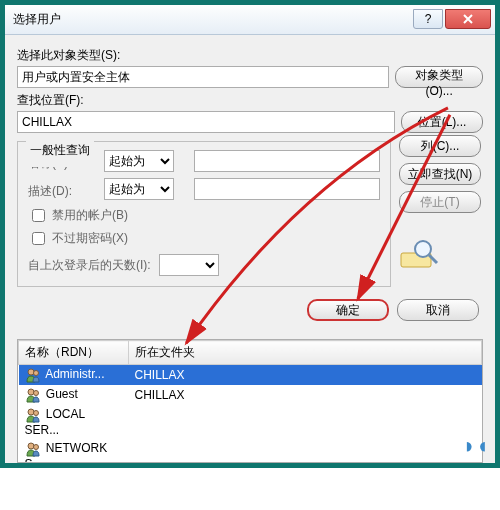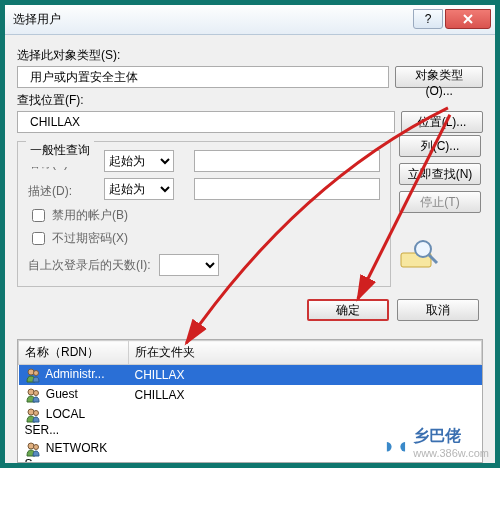--- a/index.html
+++ b/index.html
@@ -5,23 +5,23 @@
   * { box-sizing: border-box; }
   body { margin:0; font-family:"Microsoft YaHei","SimSun",Tahoma,sans-serif; font-size:12px; background:#fff; color:#000; }
   .win { width:500px; height:468px; border:5px solid #0f766e; background:#f0f0f0; position:relative; overflow:hidden; }
   .titlebar { height:30px; background:linear-gradient(#fdfefe,#e6eef6); display:flex; align-items:center; padding:0 0 0 8px; border-bottom:1px solid #b8c8d8; }
   .titlebar .title { flex:1; font-size:12px; }
   .winbtns { display:flex; height:22px; margin-right:4px; gap:2px; }
   .winbtn { width:30px; height:20px; border:1px solid #9aaabf; border-radius:0 0 3px 3px; background:linear-gradient(#f7fbff,#dbe7f3); display:flex; align-items:center; justify-content:center; cursor:default; }
   .winbtn.close { width:46px; background:linear-gradient(#f07a73,#d9534f); border-color:#a03030; color:#fff; font-weight:bold; }
   .body { padding:8px 12px 6px 12px; }
   .lbl { display:block; margin:4px 0 2px; }
-  .txt { width:360px; height:22px; border:1px solid #adadad; background:#fff; padding:2px 12px; font-size:12px; }
+  .txt { width:360px; height:22px; border:1px solid #adadad; background:#fff; padding:2px 4px; font-size:12px; }
   .txt.wide { width:380px; }
-  .btn { height:22px; min-width:82px; padding:0 6px; border:1px solid #888; background:linear-gradient(#fdfdfd,#e1e1e1); font-size:12px; cursor:default; border-radius:2px; }
+  .btn { height:22px; min-width:82px; padding:0 6px; border:1px solid #888; background:linear-gradient(#fdfdfd,#e1e1e1); font-size:12px; cursor:default; border-radius:10px; }
   .row { display:flex; align-items:center; gap:6px; }
   .row.spread { justify-content:space-between; }
   .fieldset { border:1px solid #c0c0c0; margin:8px 0 4px; padding:8px 10px 10px; position:relative; }
   .fieldset .legend { position:absolute; top:-8px; left:8px; background:#f0f0f0; padding:8px 4px; font-size:12px; }
   .general { display:flex; gap:8px; }
   .gleft { flex:1; }
   .gright { width:84px; display:flex; flex-direction:column; gap:6px; align-items:flex-start; padding-top:2px; }
   .grow { display:flex; align-items:flex-end; gap:20px; margin-bottom:6px; }
   .grow label.k { width:56px; color:#666; }
   select.sel { width:70px; height:22px; border:1px solid #adadad; background:#fff; font-size:12px; }
@@ -190,18 +190,14 @@
       <marker id="ah" markerWidth="10" markerHeight="10" refX="8" refY="3" orient="auto">
         <path d="M0,0 L9,3 L0,6 Z" fill="#d02020"></path>
       </marker>
     </defs>
     <path d="M452 105 Q300 180 185 345" stroke="#d02020" stroke-width="3" fill="none" marker-end="url(#ah)"></path>
     <path d="M454 112 Q400 220 360 300" stroke="#d02020" stroke-width="3" fill="none" marker-end="url(#ah)"></path>
   </svg>
 
   <div class="watermark">
     <span class="wm-logo">◗◖</span>
-    <span>
-      <span style="color:#3a6fb0;font-size:16px;font-weight:bold">乡巴佬</span><br>
-      <span>www.386w.com</span>
-    </span>
   </div>
 </div>
 
 </body></html>

